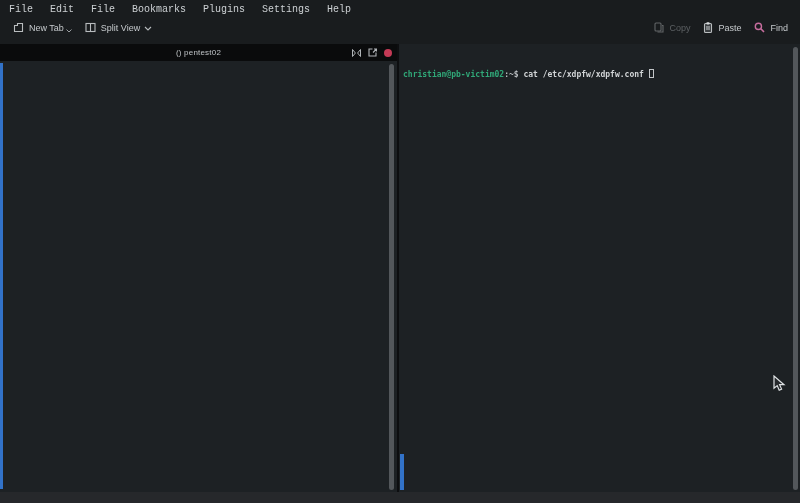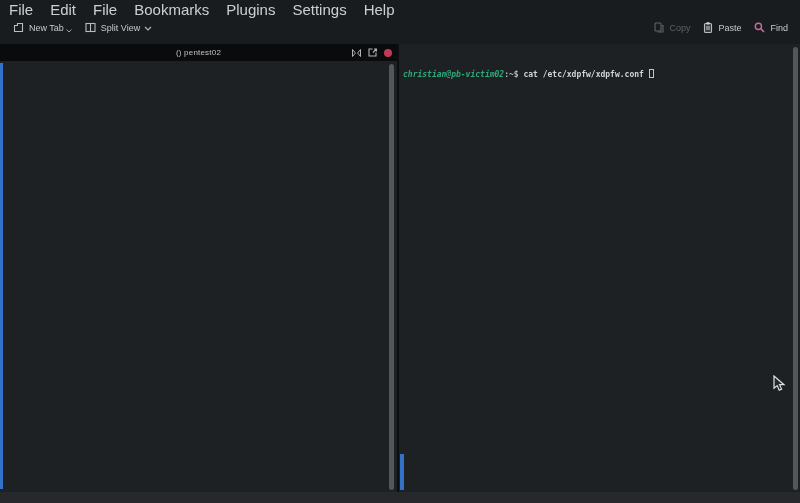--- a/index.html
+++ b/index.html
@@ -2,21 +2,21 @@
 <html><head>
 <meta charset="utf-8">
 <style>
   * { margin:0; padding:0; box-sizing:border-box; }
   html,body { width:800px; height:503px; background:#191c1e; overflow:hidden; }
   body { font-family:"Liberation Sans", sans-serif; }
   .window { position:relative; width:800px; height:503px; background:#191c1e; }
 
   
   .menubar { height:18px; display:flex; align-items:center; gap:17px; padding:0 9px; background:#191c1e; }
-  .menu-item { font-size:15px; color:#ccd0d3; cursor:default; }
+  .menu-item { font-size:10px; color:#ccd0d3; cursor:default;font-family:Liberation Mono, monospace; }
 
   
   .toolbar { height:26px; display:flex; align-items:flex-start; padding:0 6px; background:#191c1e; }
   .tbtn { display:flex; align-items:center; gap:4px; font-size:9px; color:#c6cacd; padding:3px 6px; border-radius:2px; }
   .tbtn.disabled { color:#5c6063; }
   .tbtn.disabled svg { opacity:.45; }
   .tb-spacer { flex:1; }
   .chev { margin-top:2px; }
   .chev-newtab { margin-left:-2px; margin-top:7px; }
 
@@ -33,21 +33,21 @@
   .close-dot { width:8px; height:8px; border-radius:50%; background:#c43a56; }
 
   .terminal { position:relative; flex:1; background:#1d2124; overflow:hidden;
               font-family:"DejaVu Sans Mono", monospace; font-size:8px; line-height:11px; font-weight:bold; }
   .term-content { white-space:pre; }
   .pane.left  .term-content { padding:5px 0 0 5px; }
   .pane.right .term-content { padding:3px 0 0 4px; }
 
   .c-blue   { color:#3f82e8; }
   .c-greenL { color:#35a45e; }
-  .c-greenR { color:#30a878;font-style:italic; }
+  .c-greenR { color:#30a878; }
   .c-light  { color:#d2d5d7; }
   .c-grey   { color:#b9bdc0; }
 
   .cursor-box { display:inline-block; width:5px; height:9px; border:1px solid #c3c6c9; vertical-align:-1px; }
 
   .scrollbar { position:absolute; top:3px; bottom:2px; right:3px; width:5px; border-radius:3px; background:#53575b; }
   .pane.right .scrollbar { right:2px; }
 
   .focus-bar-left  { position:absolute; left:0; top:2px; bottom:3px; width:3px; background:#3272c8; }
   .focus-bar-right { position:absolute; left:1px; bottom:2px; height:36px; width:4px; background:#3272c8; }

